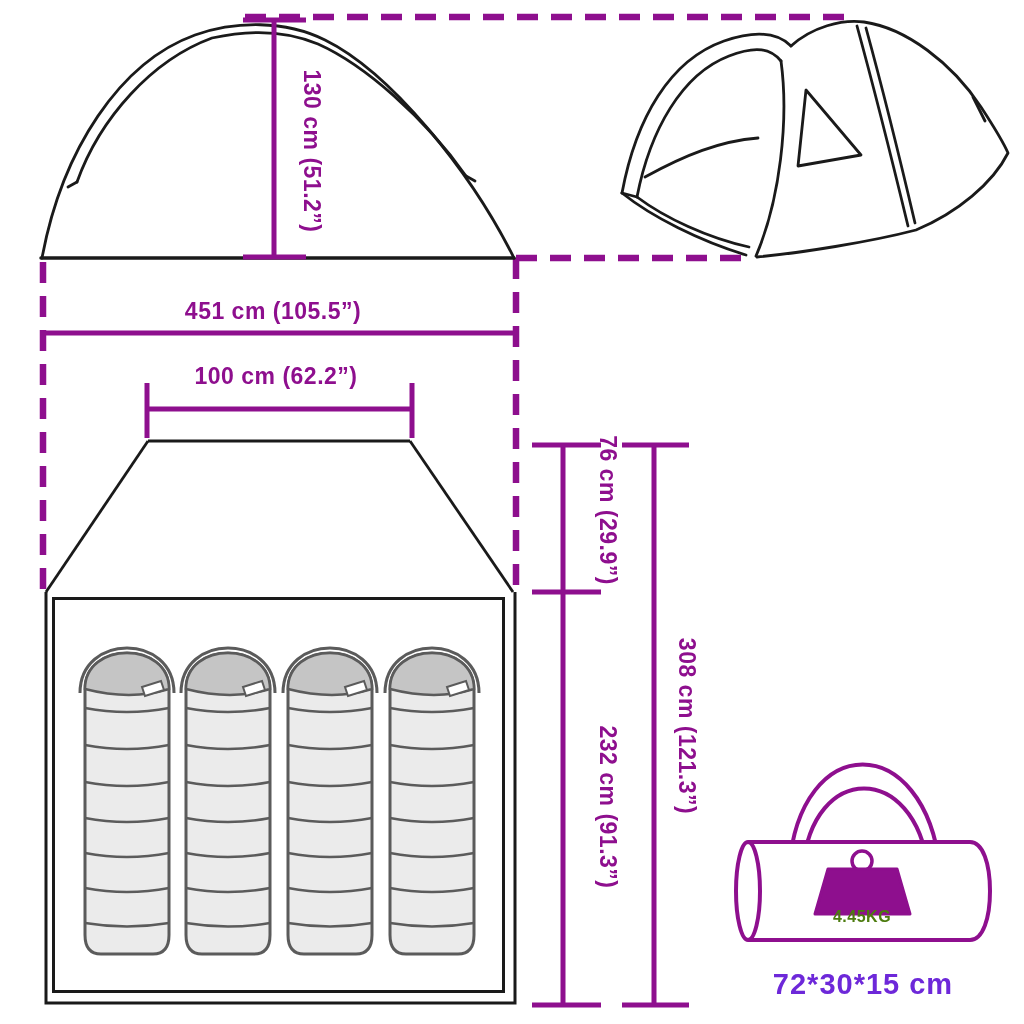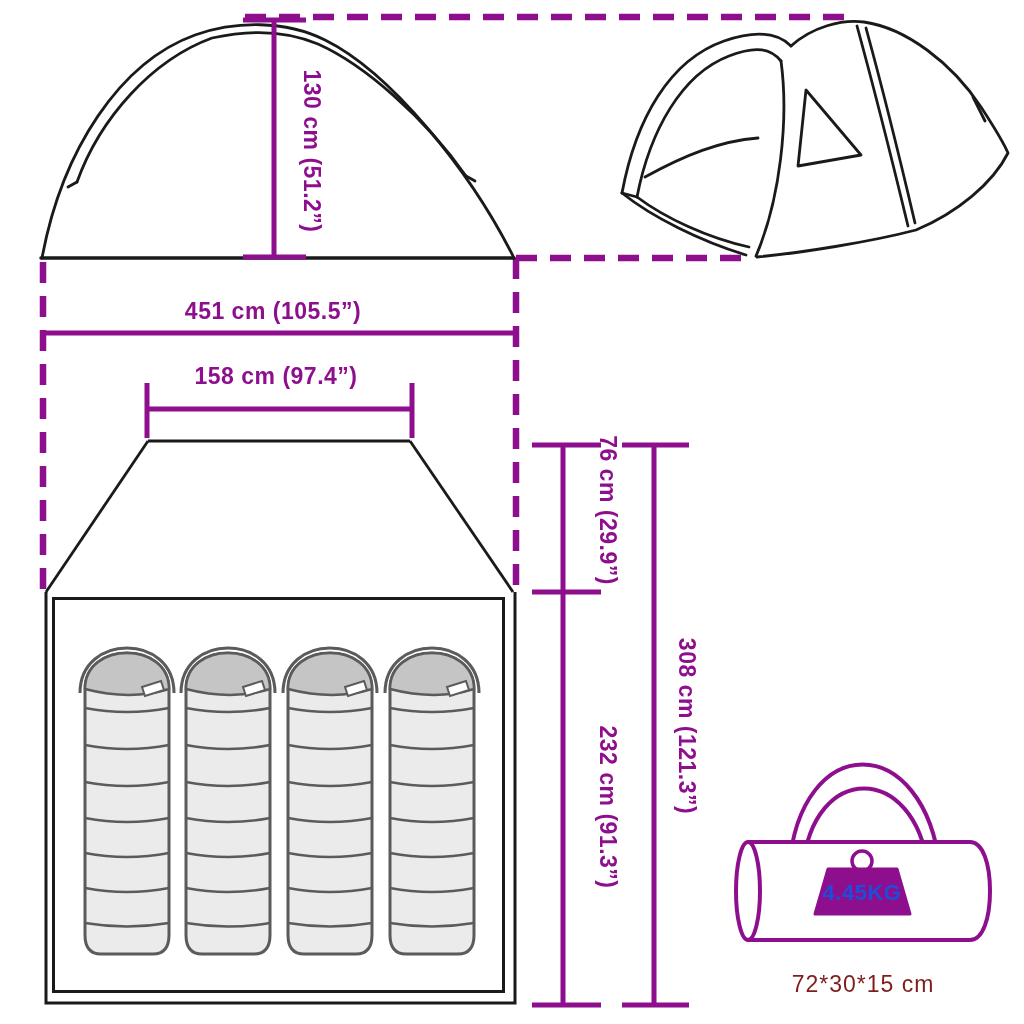--- a/index.html
+++ b/index.html
@@ -7,25 +7,25 @@
     position:relative; width:1024px; height:1024px; background:#ffffff;
     font-family:"Liberation Sans", sans-serif; overflow:hidden;
   }
   .canvas svg { position:absolute; left:0; top:0; }
   .dim-label {
     position:absolute; color:#8E0F8E; font-weight:bold; font-size:23px;
     white-space:nowrap; transform:translate(-50%,-50%); letter-spacing:0.5px;
   }
   .vlabel { writing-mode:vertical-rl; text-orientation:mixed; }
   .weight-label {
-    position:absolute; color:#1d4ed8; font-weight:bold; font-size:22px;
-    white-space:nowrap; transform:translate(-50%,-50%); letter-spacing:0.5px;
+    position:absolute; color:#4d7c0f; font-weight:bold; font-size:16px;
+    white-space:nowrap; transform:translate(-50%,-50%); letter-spacing:0.5px;margin-top:24px;
   }
   .size-label {
-    position:absolute; color:#7f1d1d; font-weight:normal; font-size:23px;
+    position:absolute; color:#6d28d9; font-weight:bold; font-size:29px;
     white-space:nowrap; transform:translate(-50%,-50%); letter-spacing:1px;
   }
 </style>
 </head>
 <body>
 
 <div class="canvas">
 
   <svg width="1024" height="1024" viewBox="0 0 1024 1024">
 
@@ -128,21 +128,21 @@
         <ellipse cx="862" cy="861" rx="10" ry="10" fill="none" stroke="#8E0F8E" stroke-width="3.5"></ellipse>
         <path d="M 828,869 L 897,869 L 910,914 L 815,914 Z" fill="#8E0F8E" stroke="#8E0F8E" stroke-width="3" stroke-linejoin="round"></path>
       </g>
     </g>
   </svg>
 
   <div class="dim-label vlabel" style="left:311px; top:151px;">130 cm (51.2”)</div>
 
   <div class="dim-label" style="left:273px; top:311px;">451 cm (105.5”)</div>
 
-  <div class="dim-label" style="left:276px; top:376px;">158 cm (97.4”)</div>
+  <div class="dim-label" style="left:276px; top:376px;">100 cm (62.2”)</div>
 
   <div class="dim-label vlabel" style="left:607px; top:510px;">76 cm (29.9”)</div>
 
   <div class="dim-label vlabel" style="left:607px; top:807px;">232 cm (91.3”)</div>
 
   <div class="dim-label vlabel" style="left:686px; top:726px;">308 cm (121.3”)</div>
 
   <div class="weight-label" style="left:862px; top:893px;">4.45KG</div>
 
   <div class="size-label" style="left:863px; top:984px;">72*30*15 cm</div>

